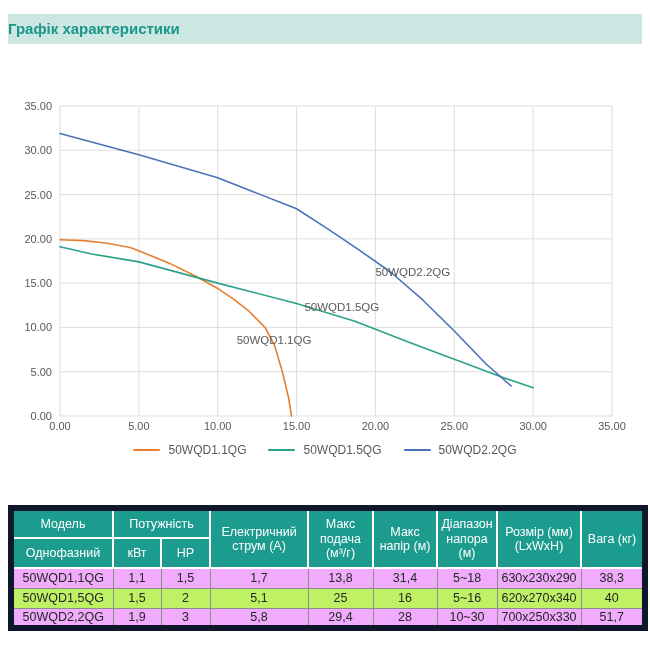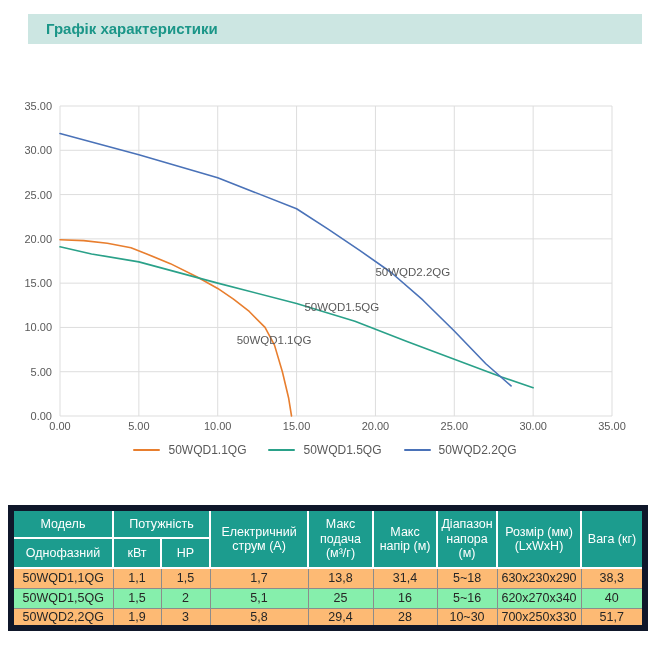--- a/index.html
+++ b/index.html
@@ -3,21 +3,21 @@
 <meta charset="utf-8">
 <style>
   html,body{margin:0;padding:0;}
   body{
     width:650px;height:650px;position:relative;background:#ffffff;
     font-family:"Liberation Sans", sans-serif;overflow:hidden;
   }
   .title-bar{
     position:absolute;top:14px;left:8px;right:8px;height:30px;
     background:#cce6e2;color:#1b9688;font-size:15px;font-weight:bold;
-    line-height:30px;padding-left:18px;box-sizing:border-box;margin-left:20px;
+    line-height:30px;box-sizing:border-box;
   }
   svg.chart{position:absolute;top:60px;left:0;}
   .tick-label{font-size:11px;fill:#595959;font-family:"Liberation Sans",sans-serif;}
   .curve-label{font-size:11.5px;fill:#595959;font-family:"Liberation Sans",sans-serif;}
   .legend{
     position:absolute;top:443px;left:0;width:100%;
     display:flex;justify-content:center;align-items:center;gap:22px;
   }
   .legend-item{display:flex;align-items:center;gap:8px;}
   .legend-swatch{width:27px;height:2.5px;border-radius:1px;}
@@ -29,23 +29,23 @@
   }
   table.spec th{
     background:#1c9c8e;color:#ffffff;font-weight:normal;
     border:2px solid #ffffff;padding:1px 2px;text-align:center;
     font-size:12.5px;line-height:1.15;
   }
   table.spec thead tr{height:30px;}
   table.spec tbody tr{height:20px;}
   table.spec td{
     border:1px solid #8c8c8c;text-align:center;padding:0 2px;
-    background:#fdba74;
+    background:#f0abfc;
   }
-  table.spec tbody tr.hl td{background:#86efac;}
+  table.spec tbody tr.hl td{background:#bef264;}
   table.spec{border:6px solid #0f172a;}
 </style>
 </head>
 <body>
 
 <div class="title-bar">
   <span>Графік характеристики</span>
 </div>
 
 <svg class="chart" width="650" height="380" viewBox="0 0 650 380">

